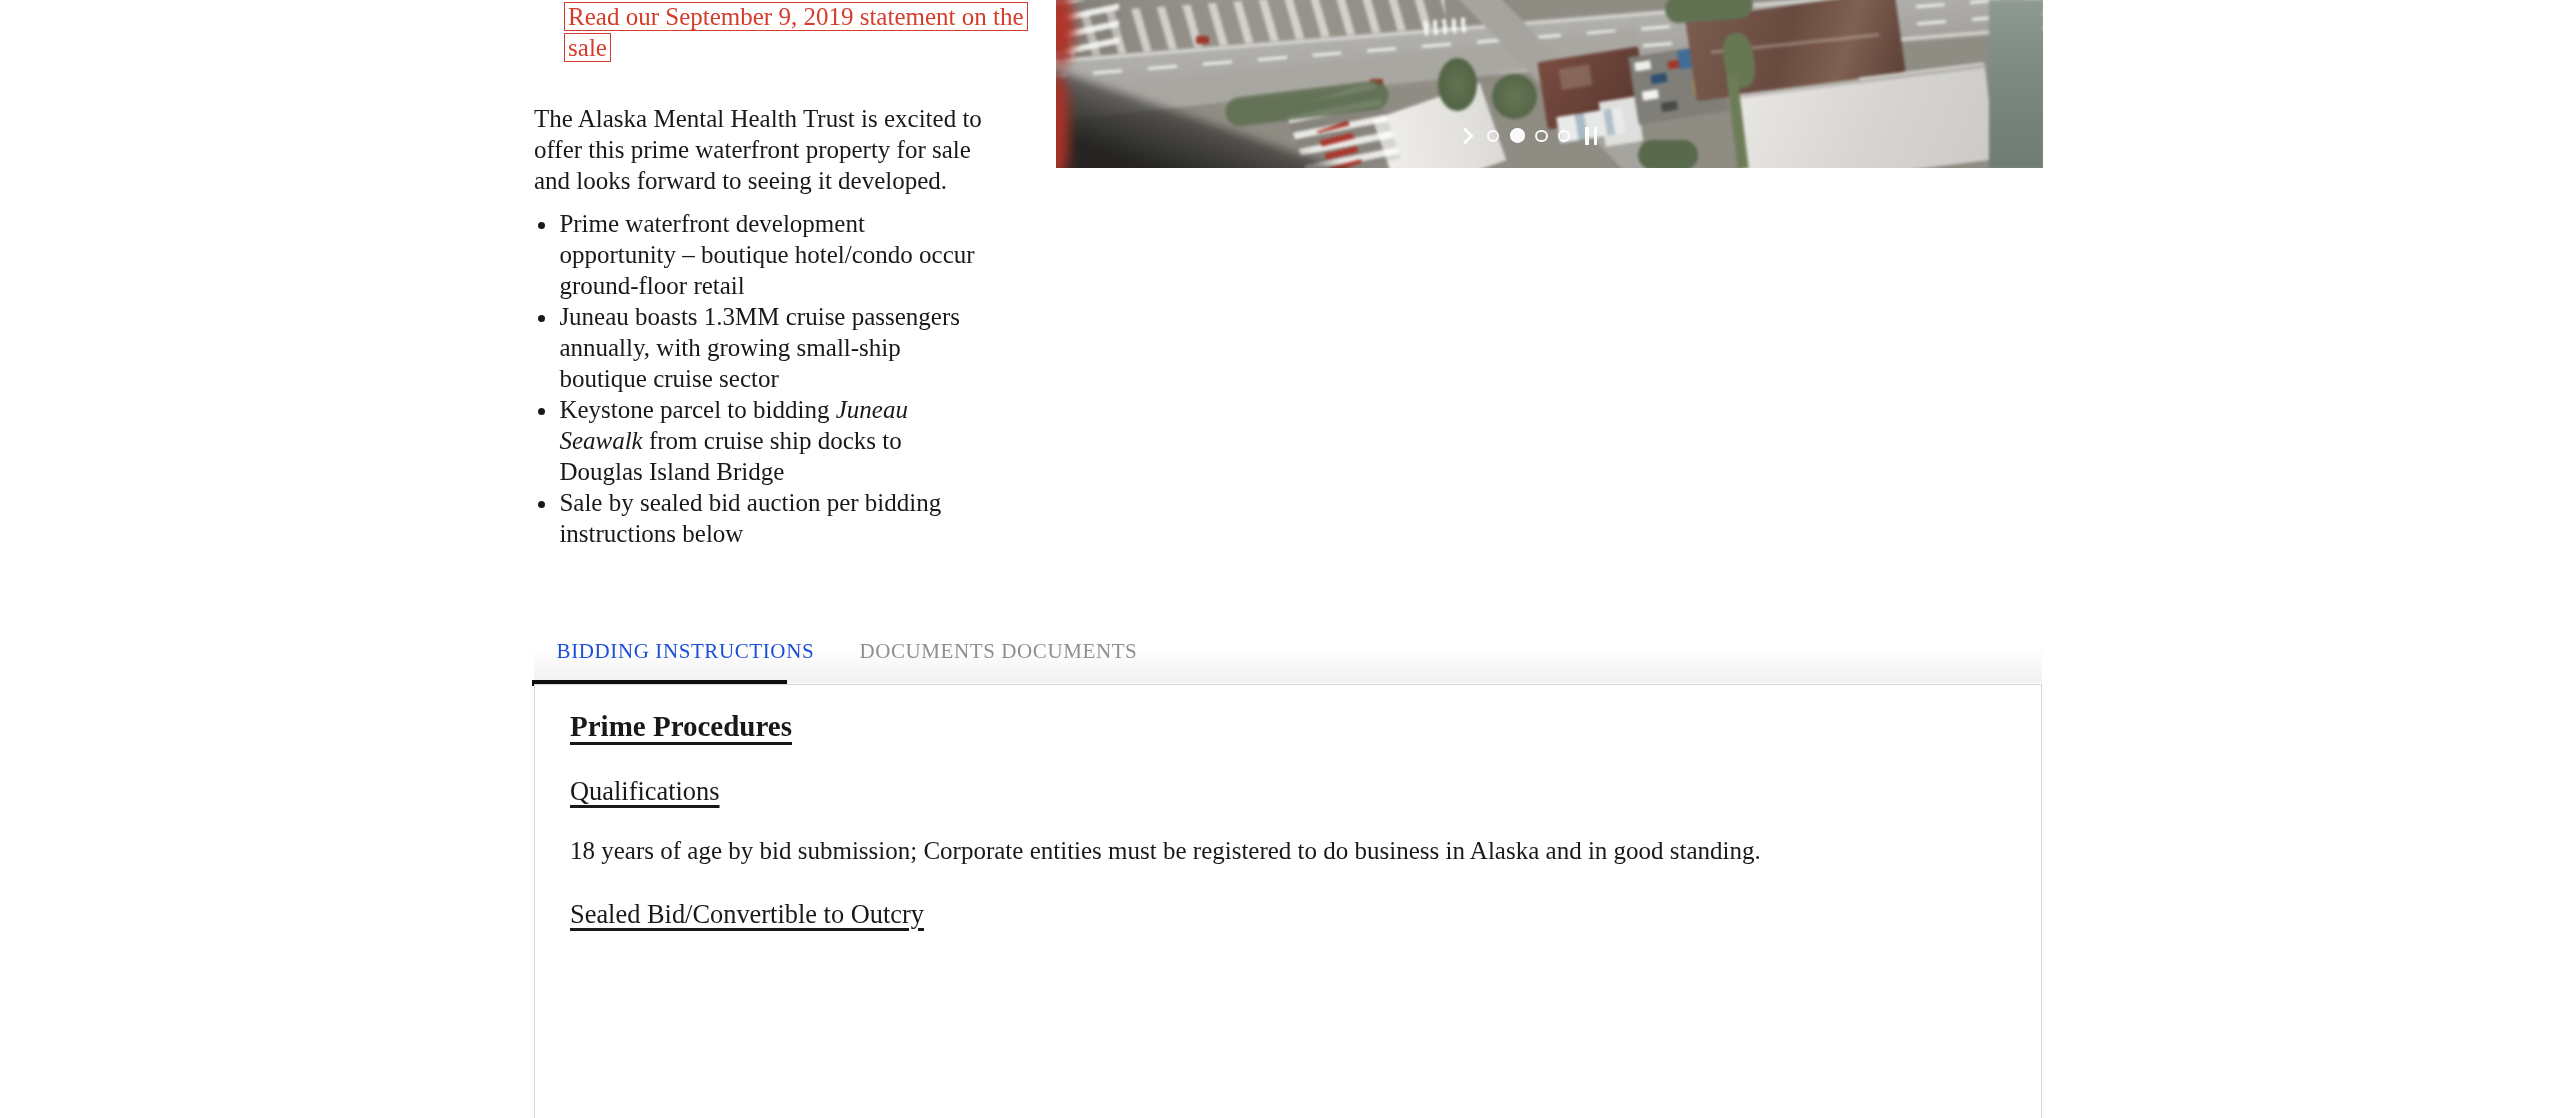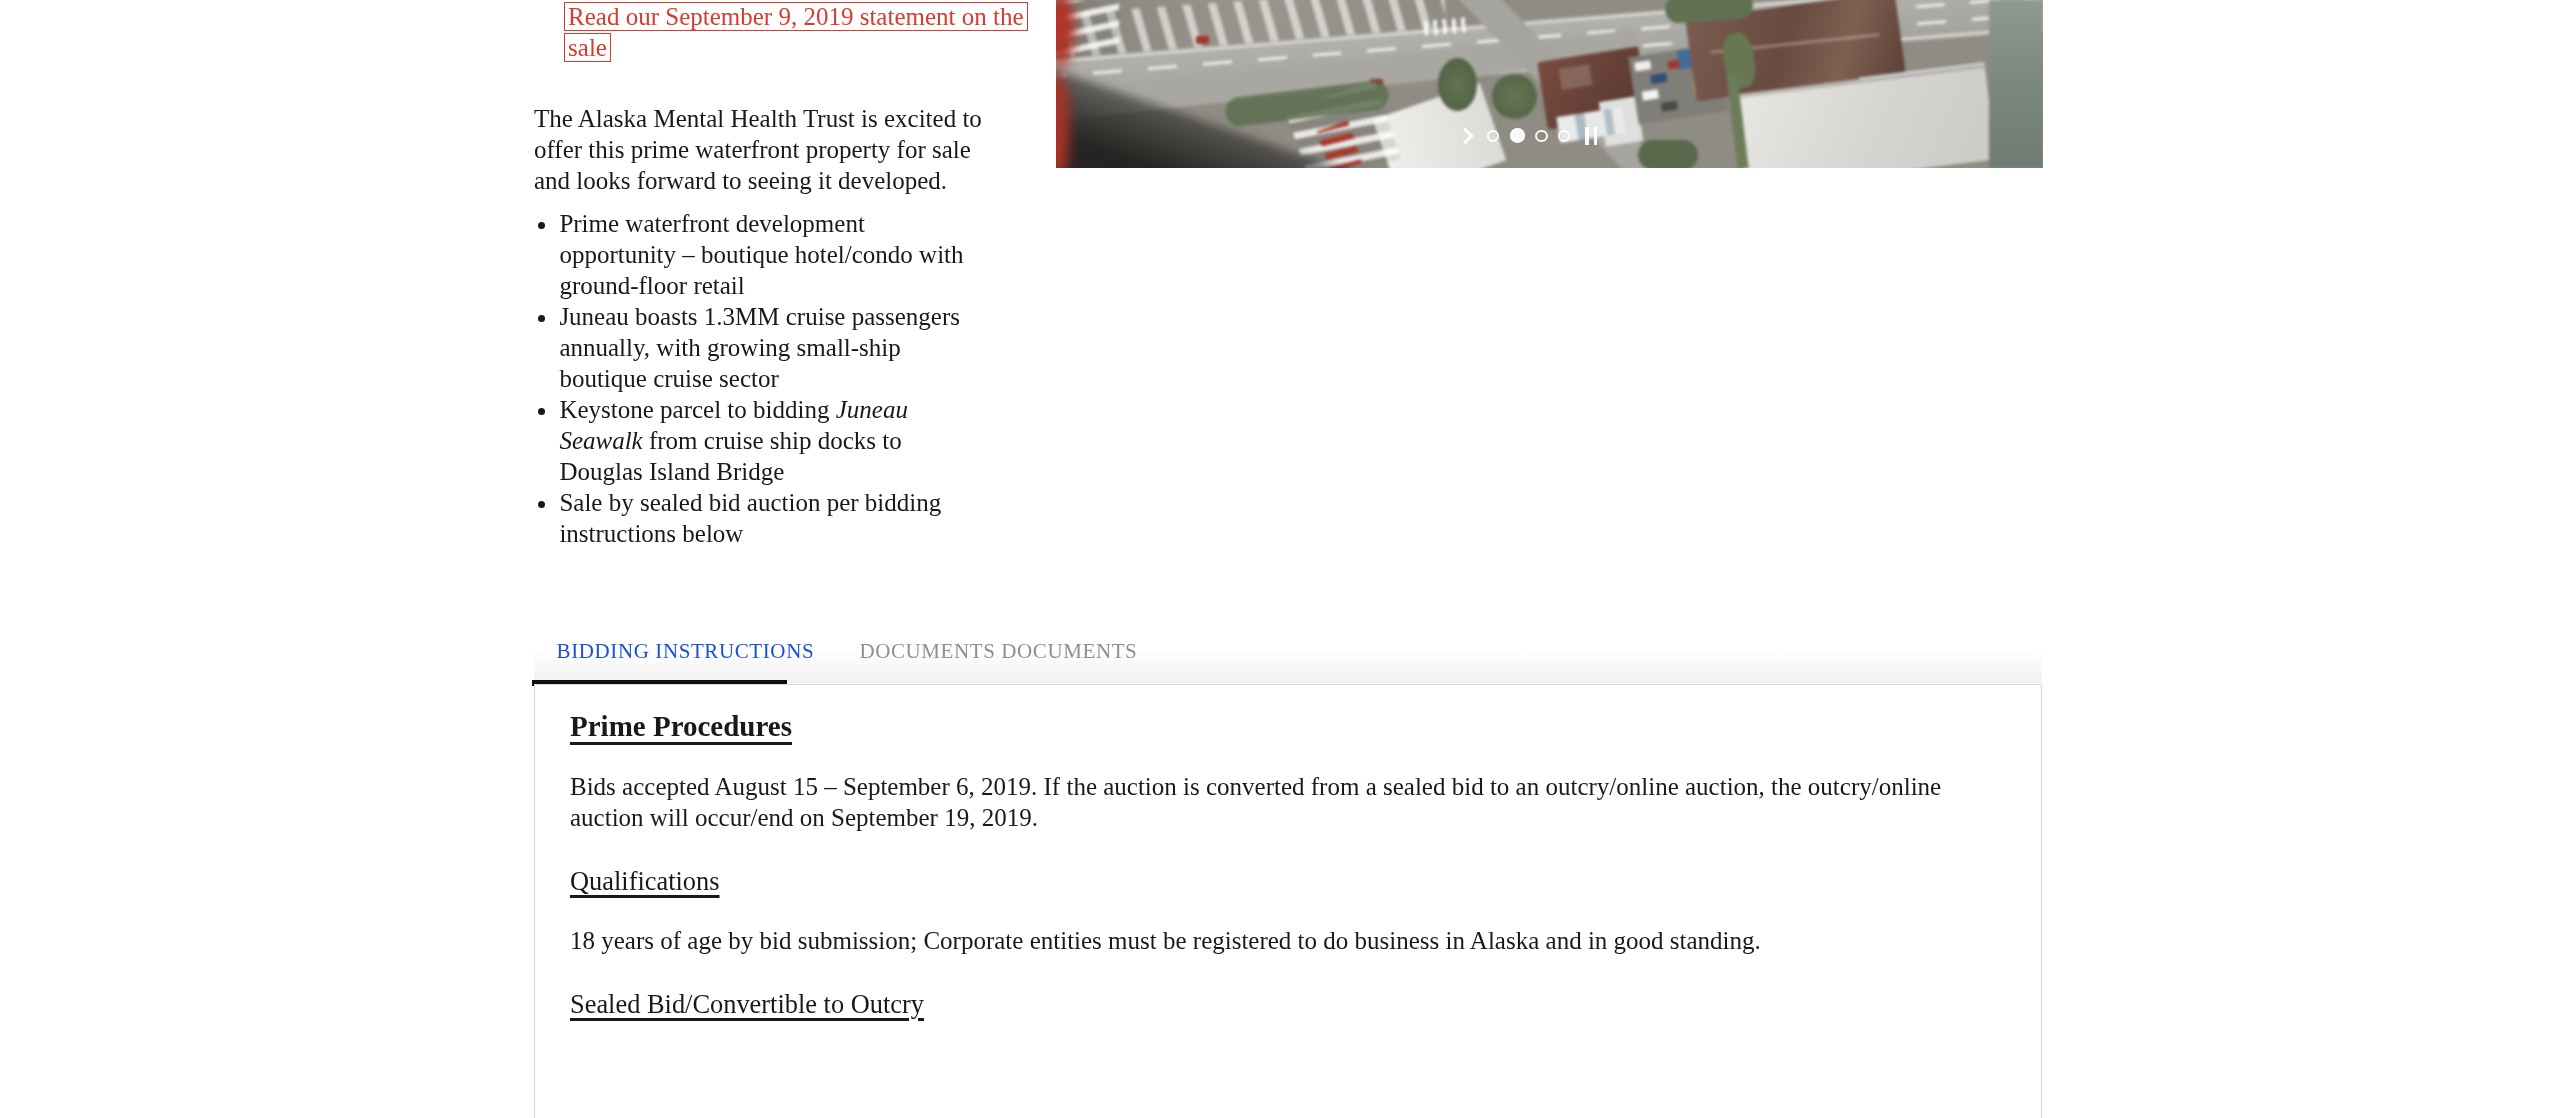--- a/index.html
+++ b/index.html
@@ -54,21 +54,21 @@
     <a href="#">Read our September 9, 2019 statement on the
 sale</a>
   </div>
 
   <p class="intro">The Alaska Mental Health Trust is excited to
 offer this prime waterfront property for sale
 and looks forward to seeing it developed.</p>
 
   <ul class="features">
     <li><span>Prime waterfront development
-opportunity – boutique hotel/condo with
+opportunity – boutique hotel/condo occur
 ground-floor retail</span><em></em><span></span></li>
     <li><span>Juneau boasts 1.3MM cruise passengers
 annually, with growing small-ship
 boutique cruise sector</span><em></em><span></span></li>
     <li><span>Keystone parcel to bidding </span><em>Juneau
 Seawalk</em><span> from cruise ship docks to
 Douglas Island Bridge</span></li>
     <li><span>Sale by sealed bid auction per bidding
 instructions below</span><em></em><span></span></li>
   </ul>
@@ -156,22 +156,20 @@
   <div class="tabs">
     <div class="tab active">BIDDING INSTRUCTIONS</div>
     <div class="tab inactive">DOCUMENTS DOCUMENTS</div>
   </div>
   <div class="active-bar"></div>
 
   <div class="panel">
     <div class="panel-inner">
       <h3 class="proc-heading">Prime Procedures</h3>
 
-      <p class="panel-body">Bids accepted August 15 – September 6, 2019. If the auction is converted from a sealed bid to an outcry/online auction, the outcry/online
-auction will occur/end on September 19, 2019.</p>
 
       <h4 class="sub-heading">Qualifications</h4>
       <p class="panel-body">18 years of age by bid submission; Corporate entities must be registered to do business in Alaska and in good standing.</p>
 
       <h4 class="sub-heading">Sealed Bid/Convertible to Outcry</h4>
     </div>
   </div>
 
 </div>
 

